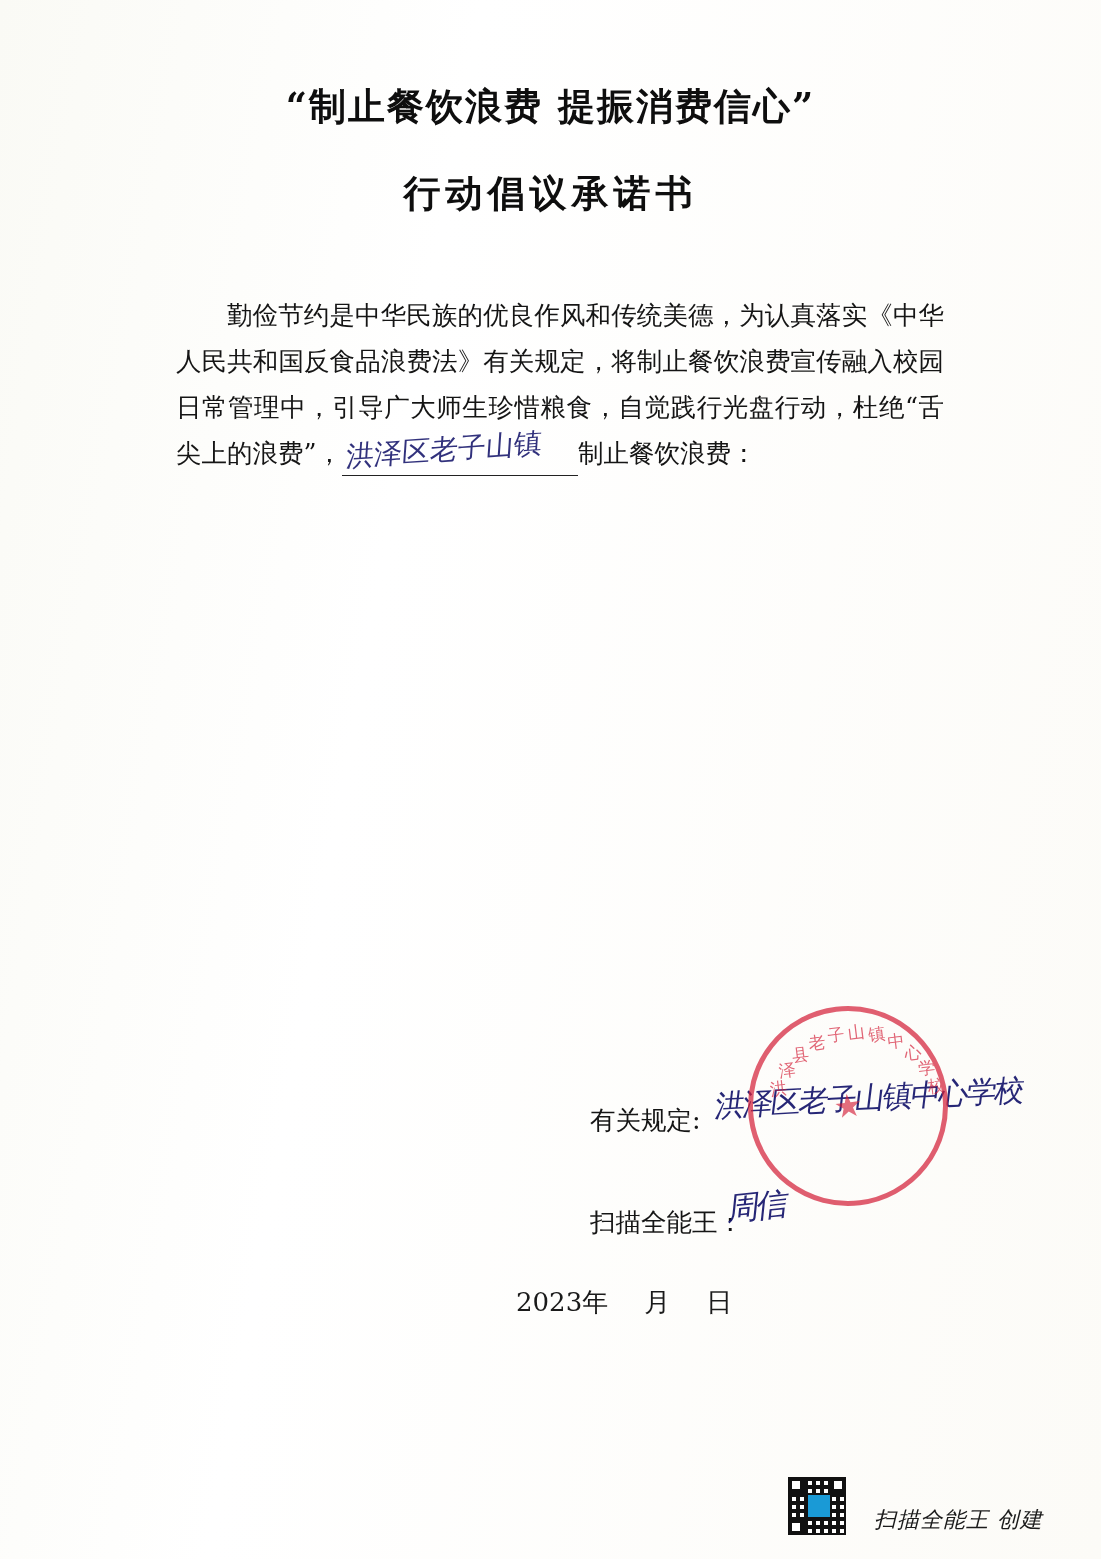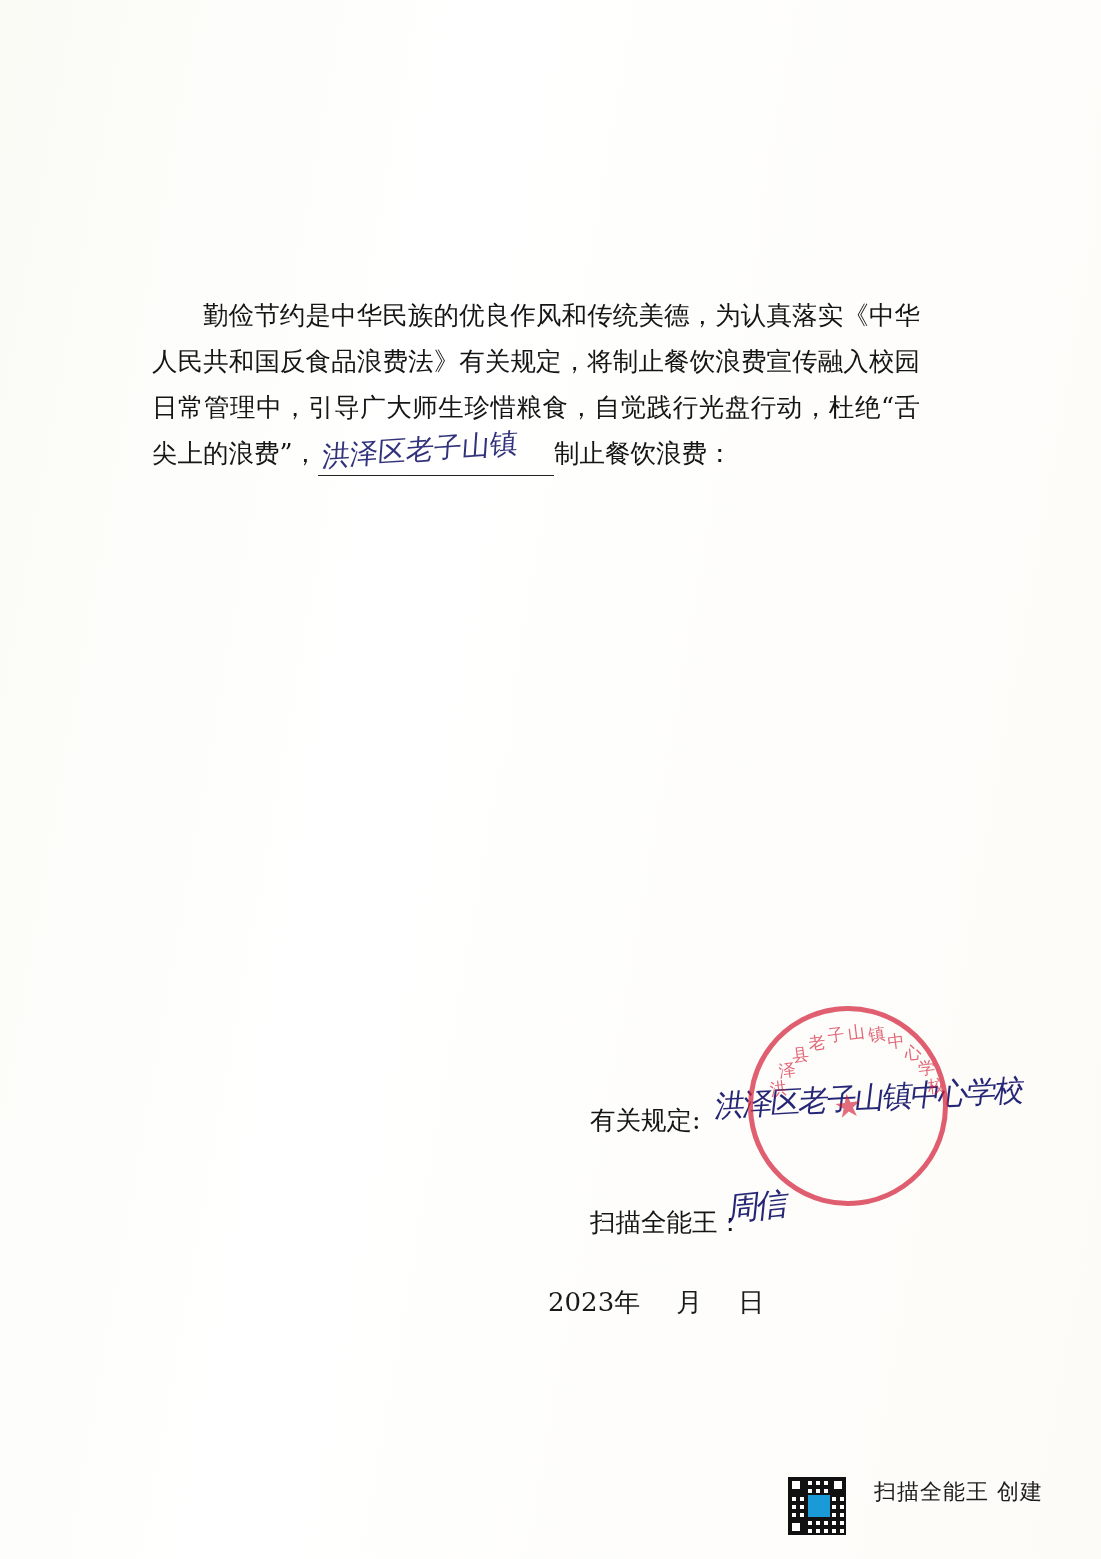--- a/index.html
+++ b/index.html
@@ -47,21 +47,21 @@
     line-height: 1.0;
   }
   .title-line.second {
     margin-top: 50px;
     letter-spacing: 5px;
   }
 
   .body-block {
     position: absolute;
     top: 292px;
-    left: 152px;
+    left: 176px;
     width: 768px;
   }
 
   p.para {
     margin: 0 0 0 0;
     font-size: 25.5px;
     line-height: 46px;
     text-align: justify;
     text-justify: inter-ideograph;
     text-indent: 2em;
@@ -133,21 +133,21 @@
     color: #14146b;
     font-family: "DejaVu Serif", serif;
     transform: rotate(-6deg) skewX(-12deg);
     letter-spacing: -3px;
     opacity: .92;
   }
 
   .date-row {
     position: absolute;
     top: 1285px;
-    left: 548px;
+    left: 516px;
     font-size: 26px;
     letter-spacing: 2px;
     color: #1a1a1a;
     font-family: "DejaVu Serif", "Liberation Serif", serif;
   }
   .date-row .y { letter-spacing: 0px; }
   .date-row .sp { display: inline-block; width: 34px; }
 
   
   .seal {
@@ -188,22 +188,23 @@
     font-size: 28px;
     opacity: .9;
   }
 
   
   .footer-mark {
     position: absolute;
     right: 58px;
     bottom: 24px;
     display: flex;
-    align-items: flex-start;
+    align-items: flex-end;
     gap: 28px;
+    font-style: italic;
   }
   .qr {
     width: 58px;
     height: 58px;
     background-color: #ffffff;
     background-image:
       linear-gradient(90deg, #111 50%, transparent 50%),
       linear-gradient(#111 50%, transparent 50%);
     background-size: 8px 8px, 8px 8px;
     position: relative;
@@ -233,20 +234,22 @@
     letter-spacing: 1px;
   }
 </style>
 </head>
 <body>
 
 <div class="page">
   <div class="paper-tint"></div>
 
   <div class="title-block">
+    <div class="title-line">“制止餐饮浪费  提振消费信心”</div>
+    <div class="title-line second">行动倡议承诺书</div>
   </div>
 
   <div class="body-block">
 
     <p class="para"><span>勤俭节约是中华民族的优良作风和传统美德，为认真落实《中华人民共和国反食品浪费法》有关规定，将制止餐饮浪费宣传融入校园日常管理中，引导广大师生珍惜粮食，自觉践行光盘行动，杜绝“舌尖上的浪费”，</span><span class="fill-blank"><span class="handwriting-inline">洪泽区老子山镇</span></span><span>制止餐饮浪费：</span></p>
 
     <div class="gap-1"></div>
 
 
     <div class="gap-2"></div>

